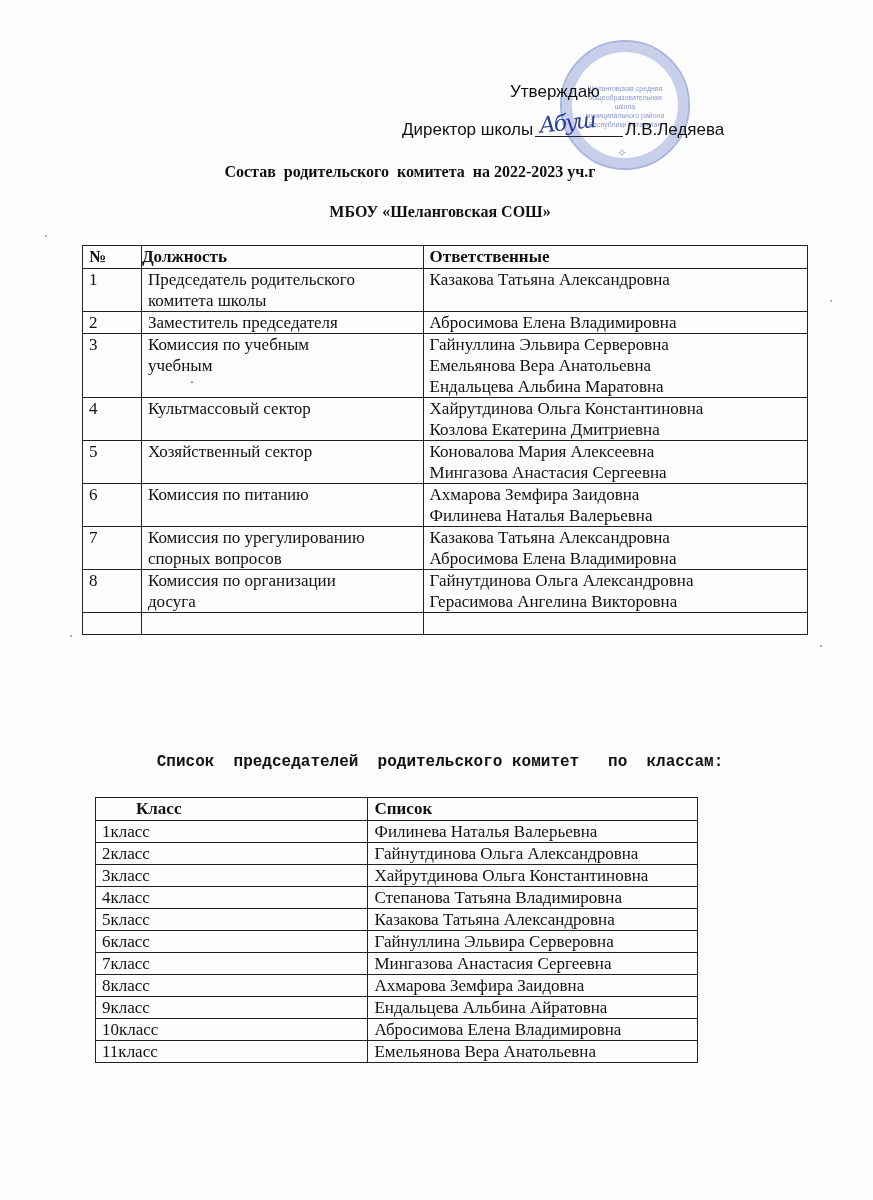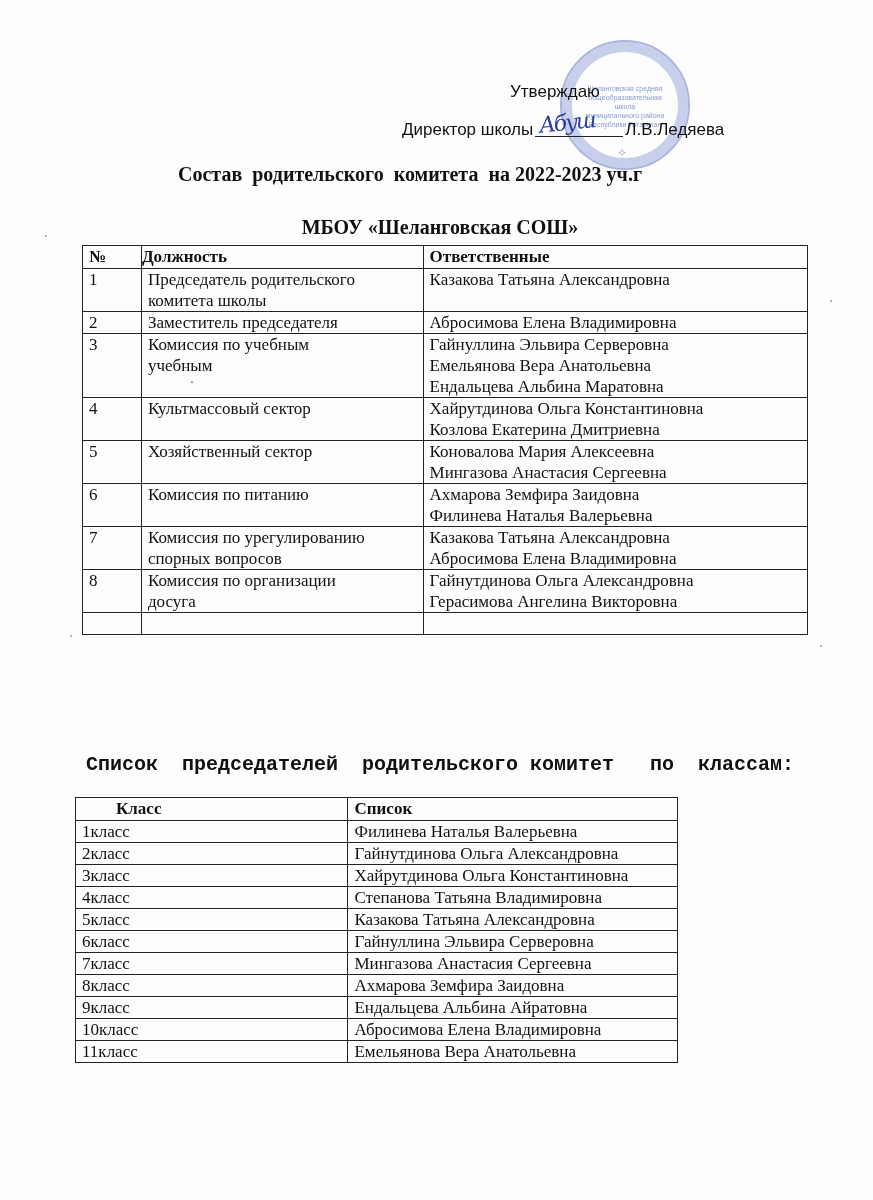--- a/index.html
+++ b/index.html
@@ -23,39 +23,39 @@
       position: absolute; left: 560px; top: 40px; width: 126px; height: 126px; border-radius: 50%;
       border: 2px solid rgba(100,120,200,0.55);
       box-shadow: inset 0 0 0 8px rgba(255,255,255,0), inset 0 0 0 10px rgba(100,120,200,0.35);
     }
     .stamp-text {
       position: absolute; left: 18px; top: 42px; width: 90px; text-align: center;
       font-family: "Liberation Sans", sans-serif; font-size: 7px; color: rgba(90,110,190,0.7); line-height: 9px;
     }
     .star { position: absolute; left: 55px; top: 104px; color: rgba(90,110,190,0.6); font-size: 12px; }
     .title {
-      position: absolute; left: 0; width: 873px; text-align: center; font-weight: bold; font-size: 20px;
+      position: absolute; left: 0; width: 873px; text-align: center; font-weight: bold; font-size: 16px;
     }
     .title-1 { top: 163px; left: 30px; width: 760px; }
-    .title-2 { top: 203px; left: 20px; width: 840px; margin-top: 13px; }
+    .title-2 { top: 203px; left: 20px; width: 840px; }
     .title-3 { top: 753px; left: 20px; width: 840px; }
 
     table { position: absolute; border-collapse: collapse; font-size: 17px; }
     td, th { border: 1.5px solid #222; padding: 0 6px; vertical-align: top; line-height: 21px; text-align: left; }
     .t1 { left: 82px; top: 245px; width: 726px; }
     .t1 col.c1 { width: 59px; }
     .t1 col.c2 { width: 282px; }
     .t1 col.c3 { width: 385px; }
     .t1 th { font-weight: bold; height: 22px; }
     .t1 th.hpos { padding-left: 0; }
     .t1 .empty td { height: 20px; }
     .t1 .dot-cell { position: relative; }
     .dot { position: absolute; left: 48px; bottom: 4px; font-size: 12px; }
 
-    .t2 { left: 75px; top: 797px; width: 603px; }
+    .t2 { left: 95px; top: 797px; width: 603px; }
     .t2 col.c1 { width: 333px; }
     .t2 col.c2 { width: 396px; }
     .t2 th { font-weight: bold; height: 22px; }
     .t2 th.hclass { padding-left: 40px; }
     .t2 th.hlist { }
     .t2 td { height: 21px; }
 
     .speck { position: absolute; background: #999; width: 2px; height: 2px; border-radius: 50%; }
   </style>
 </head>

